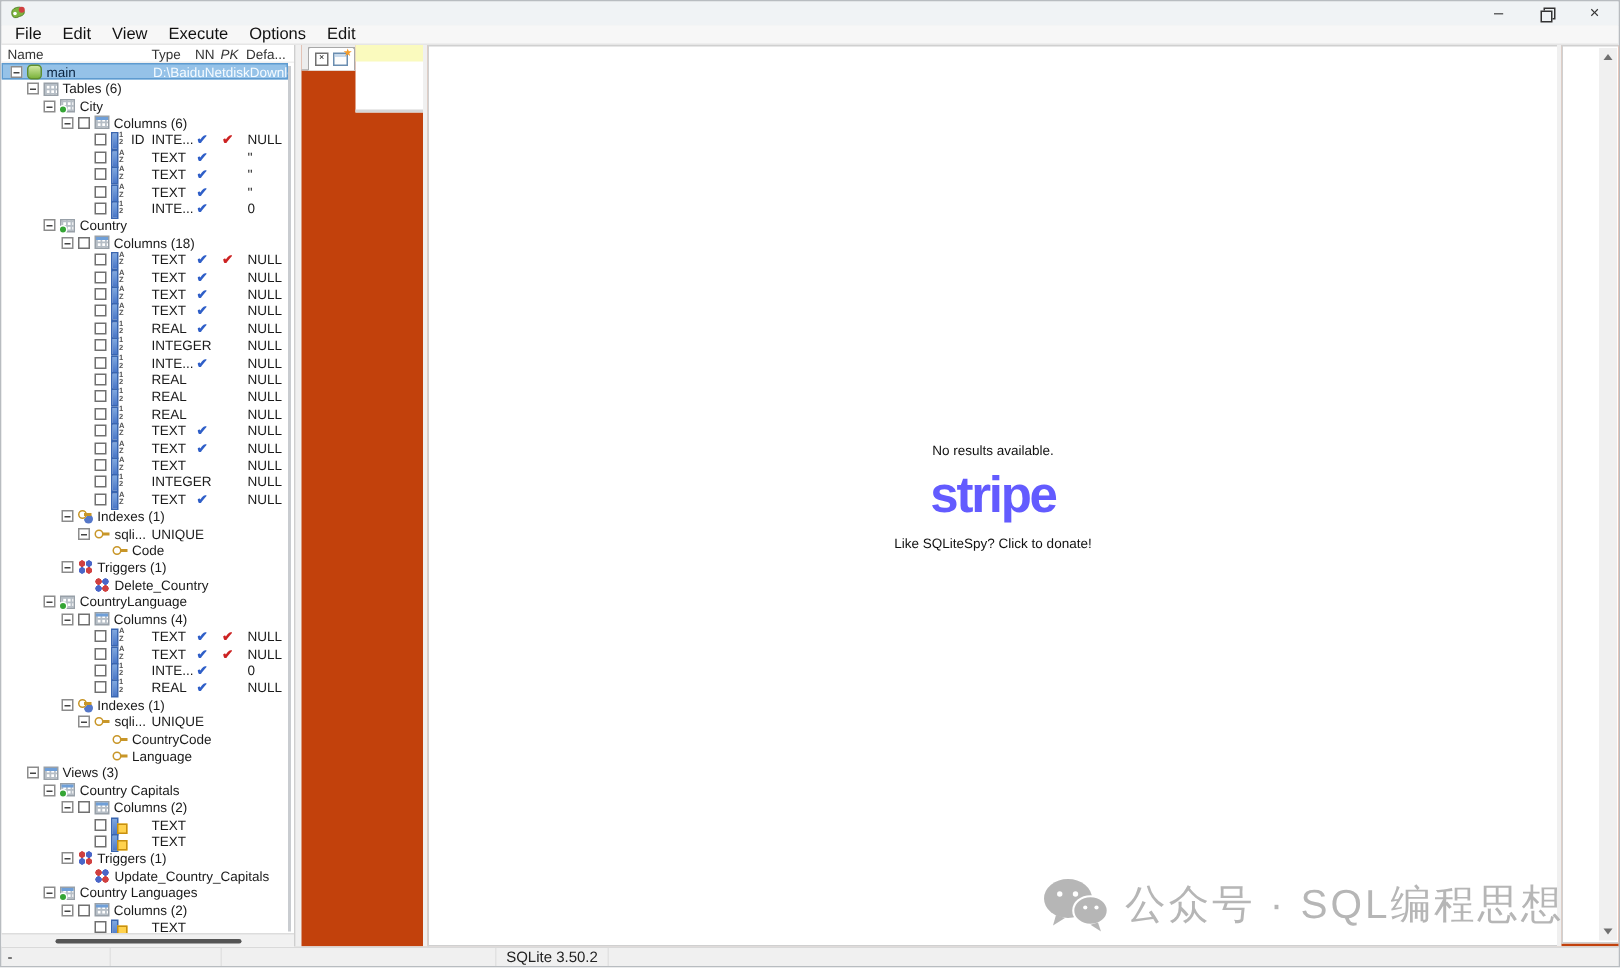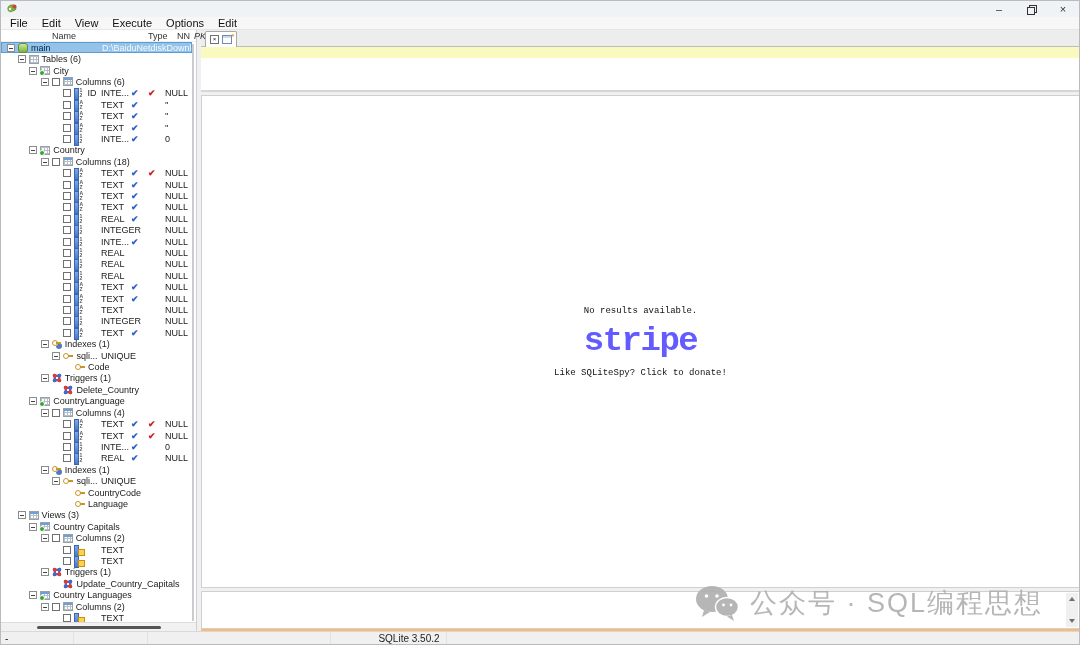--- a/index.html
+++ b/index.html
@@ -25,21 +25,21 @@
   .menu-item { font-size:11px; color:#111; padding:0 7px; line-height:13px;text-align:right; }
 
   
   .main { flex:1 1 auto; display:flex; min-height:0; }
 
   
   .treepanel { width:196px; flex:0 0 196px; background:#fff; position:relative;
                border-right:1px solid #cfcfcf; display:flex; flex-direction:column; }
   .tree-header { height:12px; flex:0 0 12px; position:relative; background:#fff;
                  border-bottom:1px solid #f0f0f0; font-size:9px; color:#333; }
-  .th { position:absolute; top:1px;margin-left:47px; }
+  .th { position:absolute; top:1px; }
   .th-name{left:4px;} .th-type{left:100px;} .th-nn{left:129px;} .th-pk{left:146px;font-style:italic;} .th-def{left:163px;}
   .tree-body { flex:1 1 auto; overflow:hidden; position:relative; }
   .trow { position:relative; height:11.41px; display:flex; align-items:center; width:191px; }
   .trow.sel { background:#95c2e8; border:1px solid #5e9bd0; }
   .tindent { flex:0 0 auto; height:1px; }
   .expslot { flex:0 0 11px; display:flex; align-items:center; }
   .expbox { width:8px; height:8px; border:1px solid #8c8c8c; background:#fff; position:relative; }
   .expbox::before { content:""; position:absolute; left:1px; top:3px; width:4px; height:1px; background:#444; }
   .cbox { flex:0 0 8px; width:8px; height:8px; border:1px solid #707070; background:#fff; margin-right:3px; }
   .ticon { flex:0 0 10px; width:10px; height:10px; margin-right:3px; position:relative; overflow:visible; }
@@ -83,21 +83,21 @@
 
   
   .tree-hscroll { flex:0 0 9px; background:#f1f1f1; border-top:1px solid #ddd; position:relative; }
   .tree-hscroll .thumb { position:absolute; left:36px; top:3px; width:124px; height:3px; background:#555; border-radius:2px; }
   .tree-vline { position:absolute; right:2px; top:14px; bottom:10px; width:2px; background:#c9ccd0; }
 
   
   .splitter { width:4px; flex:0 0 4px; background:#f0f0f0; }
 
   
-  .rightcol { flex:1 1 auto; display:flex; flex-direction:column; min-width:0; background:#fdba74;font-family:Liberation Mono, monospace; }
+  .rightcol { flex:1 1 auto; display:flex; min-width:0; background:#c2410c; }
   .tabstrip { height:17px; flex:0 0 17px; background:#ededed; display:flex; align-items:flex-end;
               border-bottom:1px solid #bdbdbd; }
   .tab { height:16px; margin-left:4px; background:#fff; border:1px solid #a8a8a8; border-bottom:none;
          border-radius:2px 2px 0 0; display:flex; align-items:center; padding:0 4px; gap:3px;
          position:relative; top:1px; }
   .tab-close { width:9px; height:9px; border:1px solid #707070; background:#fff; font-size:6px;
                line-height:7px; text-align:center; color:#111; }
   .tab-new { position:relative; width:10px; height:9px; border:1px solid #6a8db0; background:#fdfdfd;
              box-shadow:inset 0 2px 0 #c8daec; }
   .tab-new .star { position:absolute; right:-4px; top:-5px; font-size:7px; color:#f49c2a; }
@@ -119,21 +119,21 @@
   .vscroll { position:absolute; right:1px; top:1px; bottom:1px; width:12px; background:#f0f0f0; }
   .vs-up, .vs-down { position:absolute; left:3px; width:0; height:0; border-left:3.5px solid transparent;
                      border-right:3.5px solid transparent; }
   .vs-up   { top:4px;    border-bottom:4px solid #707070; }
   .vs-down { bottom:4px; border-top:4px solid #707070; }
 
   
   .statusbar { height:13px; flex:0 0 13px; background:#f0f0f0; border-top:1px solid #d9d9d9;
                display:flex; font-size:10px; color:#222; align-items:center; }
   .sb { height:100%; display:flex; align-items:center; border-right:1px solid #e2e2e2; padding:0 4px; }
-  .sb0{width:73px;} .sb1{width:74px;} .sb2{width:183px;} .sb3{width:75px; justify-content:center;margin-left:41px;}
+  .sb0{width:73px;} .sb1{width:74px;} .sb2{width:183px;} .sb3{width:75px; justify-content:center;}
   .sb4{flex:1; border-right:none;}
 
   
   .watermark { position:absolute; left:693px; top:583px; display:flex; align-items:center; gap:10px;
                color:#b0b0b0; opacity:.92; pointer-events:none; z-index:50; }
   .wm-text { font-size:27px; letter-spacing:2px; font-family:"Liberation Sans", sans-serif; }
 </style>
 </head>
 <body>
 

